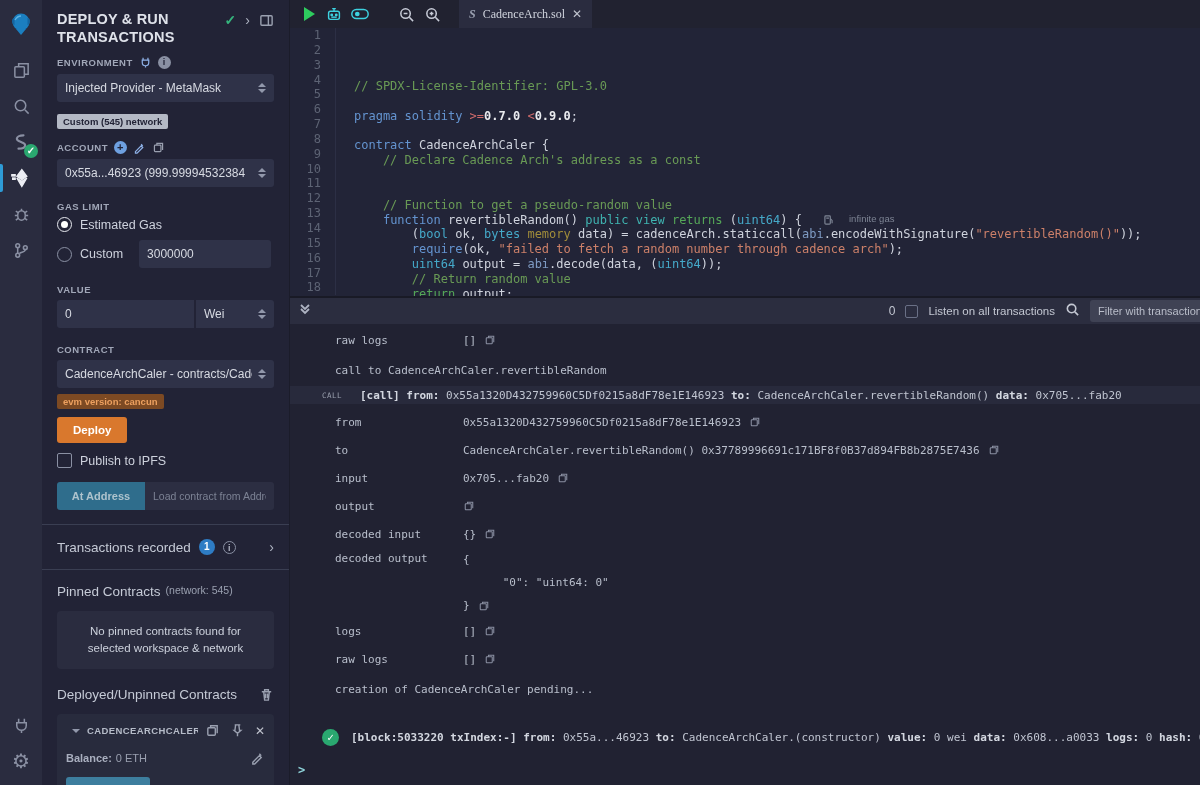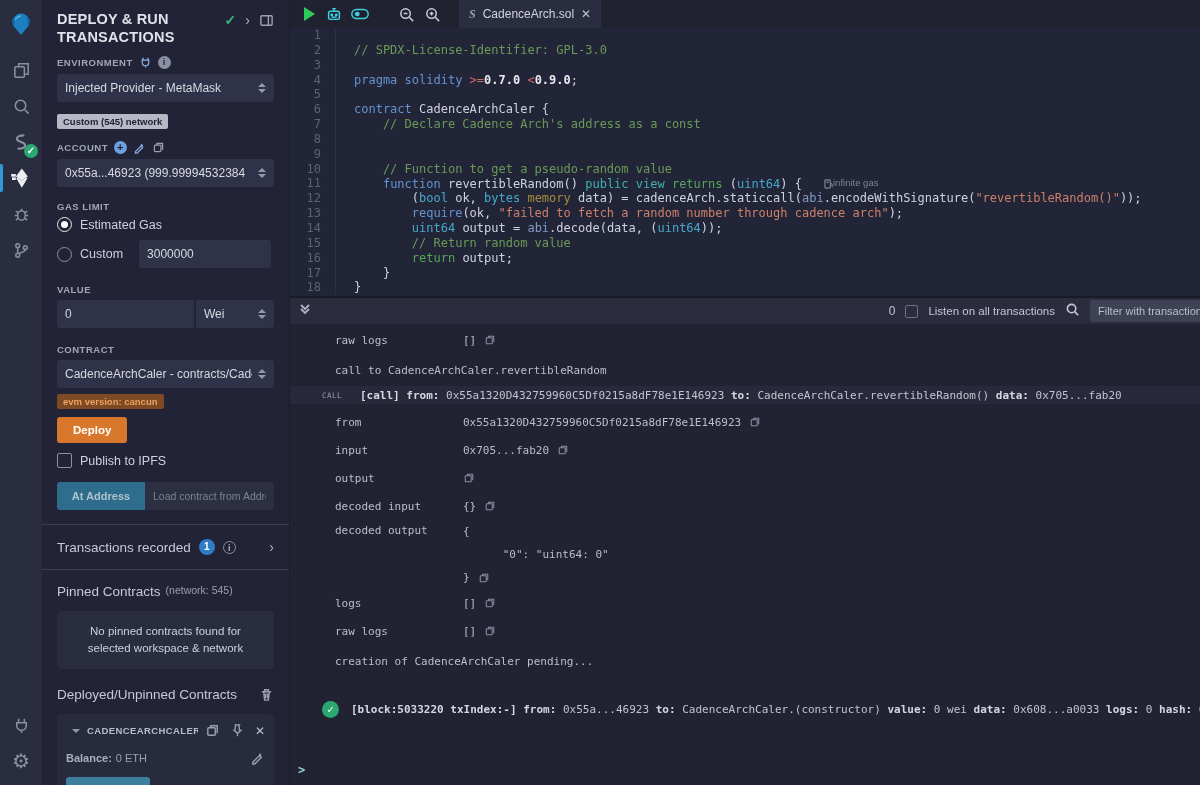--- a/index.html
+++ b/index.html
@@ -99,34 +99,34 @@
   .main { flex:1; display:flex; flex-direction:column; overflow:hidden; min-width:0; }
   .tabbar { height:28px; background:#212230; display:flex; align-items:center; flex-shrink:0; }
   .tb-btn { width:26px; height:26px; display:flex; align-items:center; justify-content:center; cursor:pointer; }
   .play-tri { width:0; height:0; border-top:7px solid transparent; border-bottom:7px solid transparent;
     border-left:11px solid #2ecc5e; margin-left:14px; margin-right:6px; }
   .teal svg { stroke:#3dd2e0; fill:none; stroke-width:1.6; }
   .grey svg { stroke:#c8ccd8; fill:none; stroke-width:1.6; }
   .tab { height:28px; background:#2a2c3f; display:flex; align-items:center; padding:0 10px; gap:7px;
     margin-left:14px; cursor:pointer; }
   .tab-s { color:#9aa0b0; font-size:12px; font-weight:bold; font-family:"Liberation Serif", serif; font-style:italic; }
-  .tab-title { color:#d0d4dd; font-size:12px; }
+  .tab-title { color:#d0d4dd; font-size:12px;font-family:Liberation Serif, serif; }
   .tab-close { color:#c0c4ce; font-size:12px; }
 
   .editor { height:268px; background:#222437; overflow:hidden; flex-shrink:0; position:relative;
     font-family:"DejaVu Sans Mono", monospace; font-size:12px; }
   .code-line { display:flex; height:14.85px; line-height:14.85px; white-space:pre; }
   .ln { width:46px; text-align:right; padding-right:14px; color:#5d6374; flex-shrink:0;
     border-right:1px solid #2c2f45; }
-  .lc { padding-left:18px; }
+  .lc { padding-left:18px;margin-top:36px; }
   .tk-k{color:#6494d0} .tk-t{color:#45a9c9} .tk-v{color:#3fb3b0} .tk-g{color:#55a758}
   .tk-c{color:#699a55} .tk-m{color:#a08c3a} .tk-s{color:#cd8069} .tk-o{color:#cf6a6a}
   .tk-n{color:#e9eaee;font-weight:bold} .tk-a{color:#7f9bc4} .tk-p{color:#cfd3dd}
   .tk-addr{color:#4db59c;font-weight:600}
-  .gas-widget { display:inline-flex; align-items:center; gap:0; margin-left:22px; color:#7d8494;
+  .gas-widget { display:inline-flex; align-items:center; gap:16px; margin-left:22px; color:#7d8494;
     font-size:9.5px; font-family:"Liberation Sans", sans-serif; }
   .gas-widget svg { stroke:#7d8494; fill:none; stroke-width:1.3; }
 
   
   .term { flex:1; display:flex; flex-direction:column; overflow:hidden; background:#212232;
     border-top:2px solid #191a26; }
   .term-bar { height:26px; background:#2b2d3f; display:flex; align-items:center; flex-shrink:0;
     padding:0 0 0 8px; overflow:hidden; position:relative; }
   .dbl-chev svg { stroke:#aeb3c2; fill:none; stroke-width:1.8; }
   .term-bar-right { margin-left:auto; display:flex; align-items:center; gap:10px; }
@@ -499,20 +499,27 @@
               <span class="seg-r"> 0x705...fab20</span>
             </div>
             <div class="trow r-kv">
               <span class="t-k">from</span>
               <span class="t-v"><span>0x55a1320D432759960C5Df0215a8dF78e1E146923</span><span class="copy-ic"><svg width="12" height="12" viewBox="0 0 16 16">
                     <rect x="3" y="5" width="8" height="8" rx="1"></rect>
                     <path d="M6 5V3h7v8"></path>
                   </svg></span></span>
             </div>
             <div class="trow r-kv">
+              <span class="t-k">to</span>
+              <span class="t-v"><span>CadenceArchCaler.revertibleRandom() 0x37789996691c171BF8f0B37d894FB8b2875E7436</span><span class="copy-ic"><svg width="12" height="12" viewBox="0 0 16 16">
+                    <rect x="3" y="5" width="8" height="8" rx="1"></rect>
+                    <path d="M6 5V3h7v8"></path>
+                  </svg></span></span>
+            </div>
+            <div class="trow r-kv">
               <span class="t-k">input</span>
               <span class="t-v"><span>0x705...fab20</span><span class="copy-ic"><svg width="12" height="12" viewBox="0 0 16 16">
                     <rect x="3" y="5" width="8" height="8" rx="1"></rect>
                     <path d="M6 5V3h7v8"></path>
                   </svg></span></span>
             </div>
             <div class="trow r-kv">
               <span class="t-k">output</span>
               <span class="t-v"><span class="copy-ic"><svg width="12" height="12" viewBox="0 0 16 16">
                     <rect x="3" y="5" width="8" height="8" rx="1"></rect>

